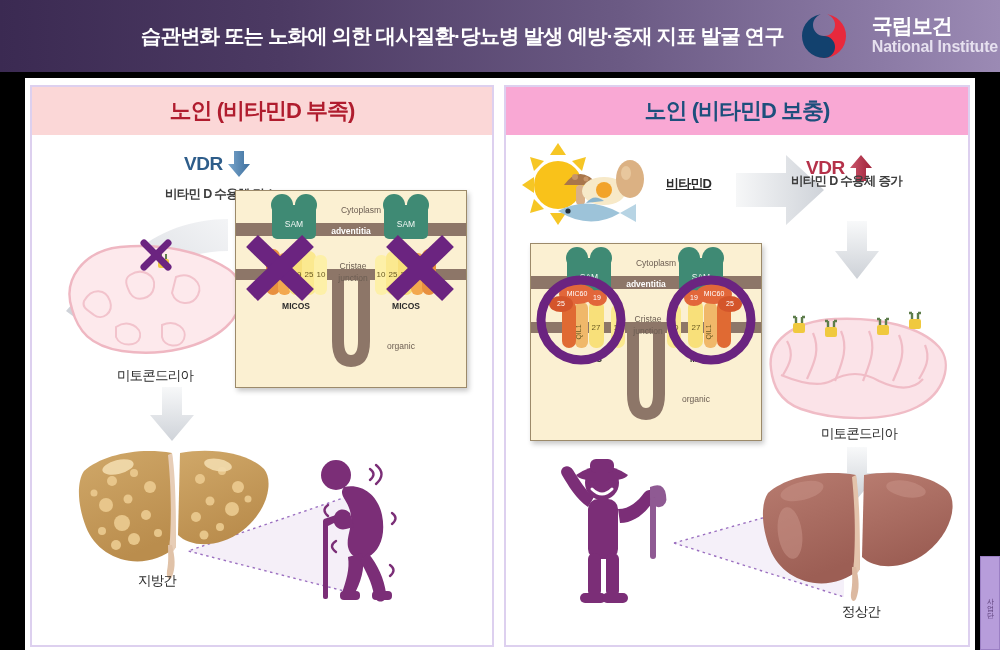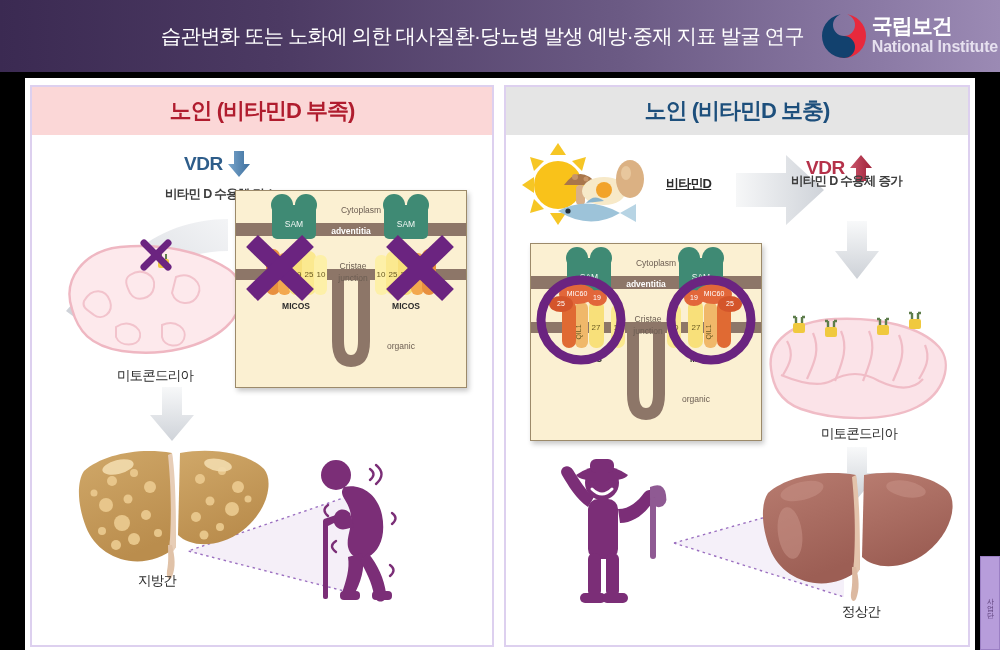--- a/index.html
+++ b/index.html
@@ -13,25 +13,25 @@
   .screen { position: relative; width: 1000px; height: 650px; background: #000; }
 
   
   .banner {
     position: absolute; left: 0; top: 0; width: 1000px; height: 72px;
     background: linear-gradient(90deg,#3b2a52 0%,#4c3a63 28%,#6b5a84 62%,#8b7aa5 88%,#9b8ab4 100%);
     display: flex; align-items: center; justify-content: flex-end;
     overflow: hidden;
   }
   .banner-title {
-    color: #ffffff; font-size: 20.5px; font-weight: 400;
+    color: #ffffff; font-size: 20.5px; font-weight: 700;
     letter-spacing: -0.9px; white-space: nowrap;
     margin-right: 14px; line-height: 1;
   }
-  .logo-wrap { display: flex; align-items: center; gap: 2px; margin-right: 0; padding-right: 2px; }
+  .logo-wrap { display: flex; align-items: center; gap: 22px; margin-right: 0; padding-right: 2px; }
   .logo-mark { width: 52px; height: 52px; flex: none; }
   .logo-text { display: flex; flex-direction: column; justify-content: center; white-space: nowrap; }
   .logo-kr { color: #fff; font-size: 21px; font-weight: 700; letter-spacing: -1px; line-height: 1.05; }
   .logo-en { color: #e6e0ef; font-size: 16px; font-weight: 600; letter-spacing: -0.2px; line-height: 1.2; }
 
   
   .slide {
     position: absolute; left: 25px; top: 78px; width: 950px; height: 572px;
     background: #ffffff;
   }
@@ -44,21 +44,21 @@
     overflow: hidden;
   }
   .panel-left  { left: 5px;   width: 464px; }
   .panel-right { left: 479px; width: 466px; }
 
   .panel-head {
     height: 48px; display: flex; align-items: center; justify-content: center;
     font-size: 22px; font-weight: 700; letter-spacing: -1px;
   }
   .head-deficient { background: #fbd7d7; color: #b01c2e; }
-  .head-supplement { background: #e5e5e5; color: #1d4f7c; }
+  .head-supplement { background: #f9a8d4; color: #1d4f7c; }
 
   .panel-body { position: relative; height: 512px; }
 
   
   .vdr-row { position: absolute; display: flex; align-items: center; gap: 2px; }
   .vdr-label { font-size: 19px; font-weight: 700; letter-spacing: -0.5px; }
   .vdr-down { color: #2e5d8a; }
   .vdr-up   { color: #b5324a; }
   .sub-label {
     position: absolute; font-size: 12.5px; font-weight: 700; color: #3d3d3d;

